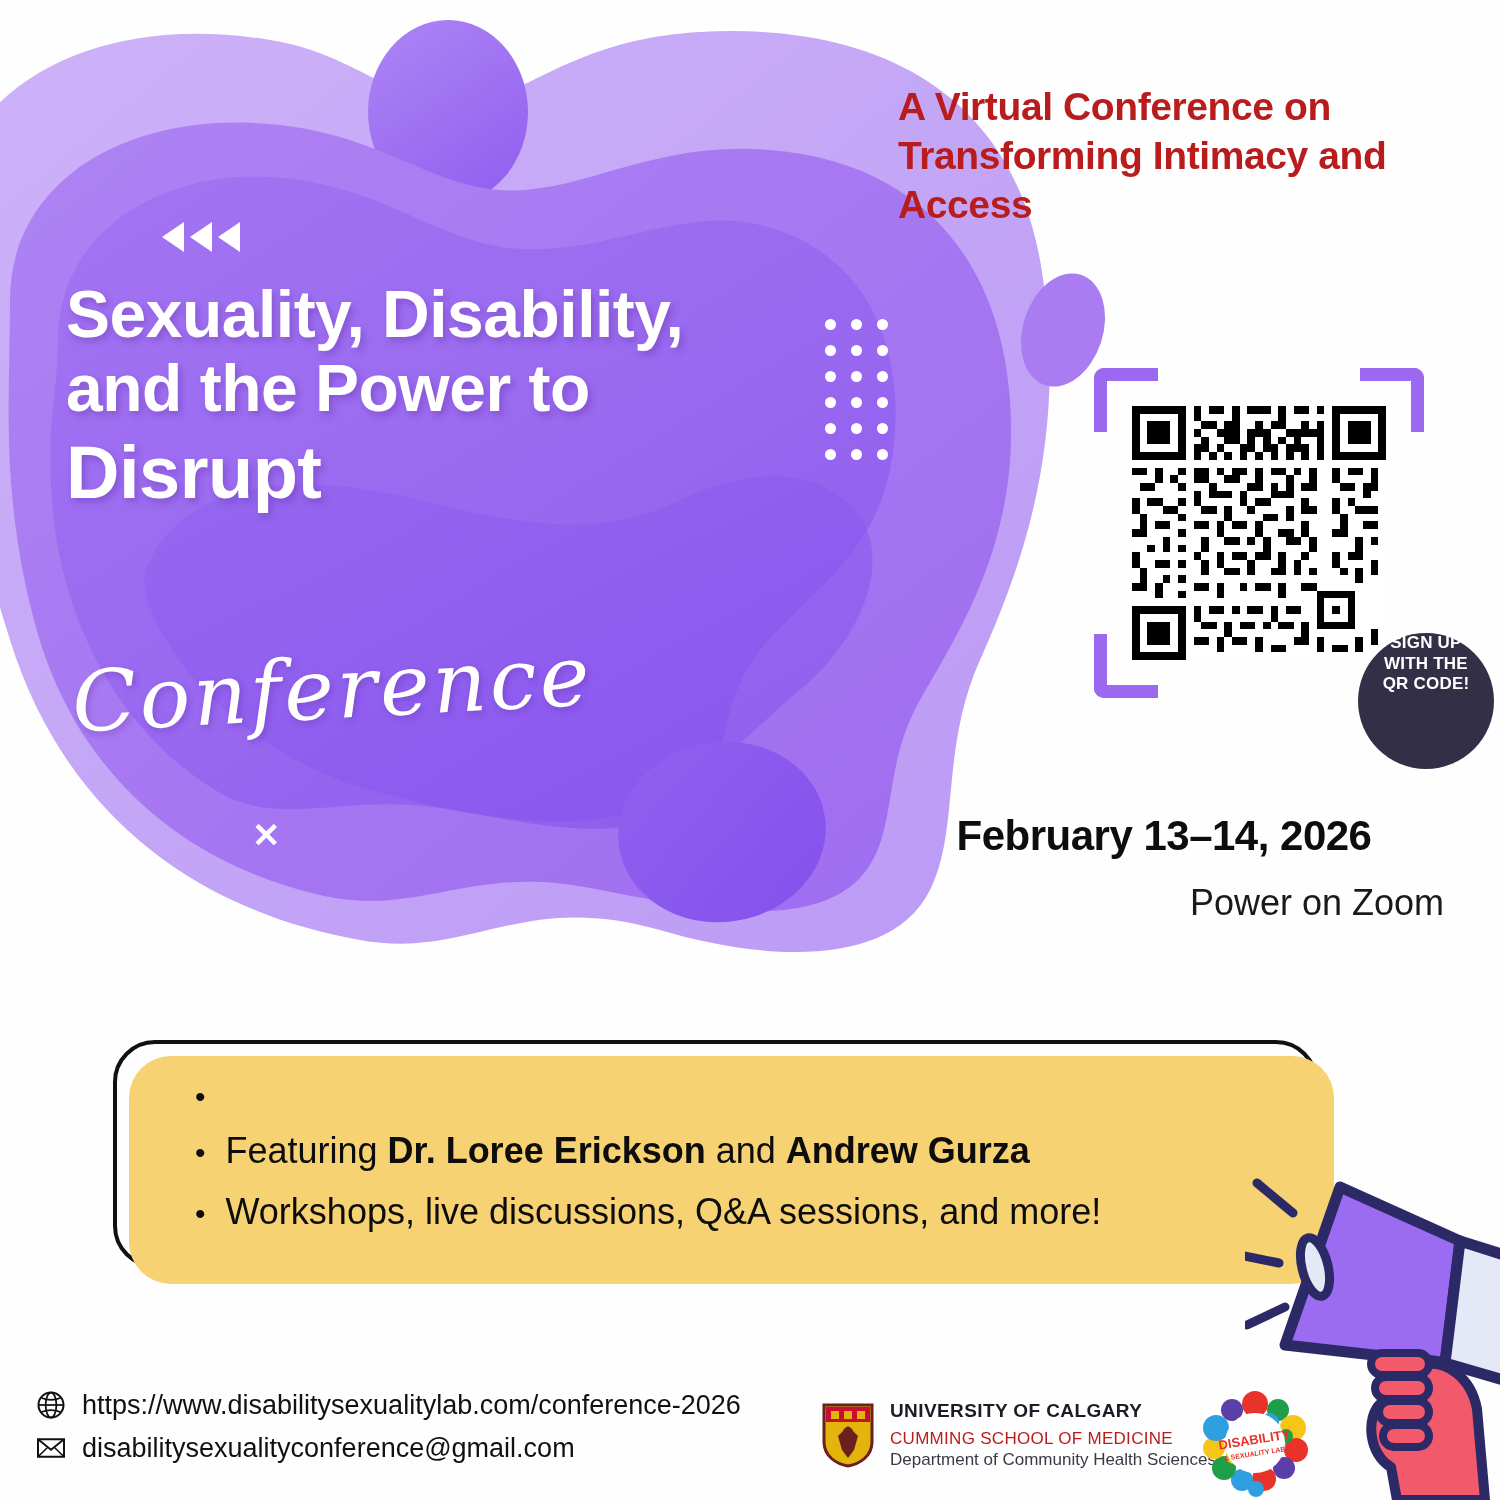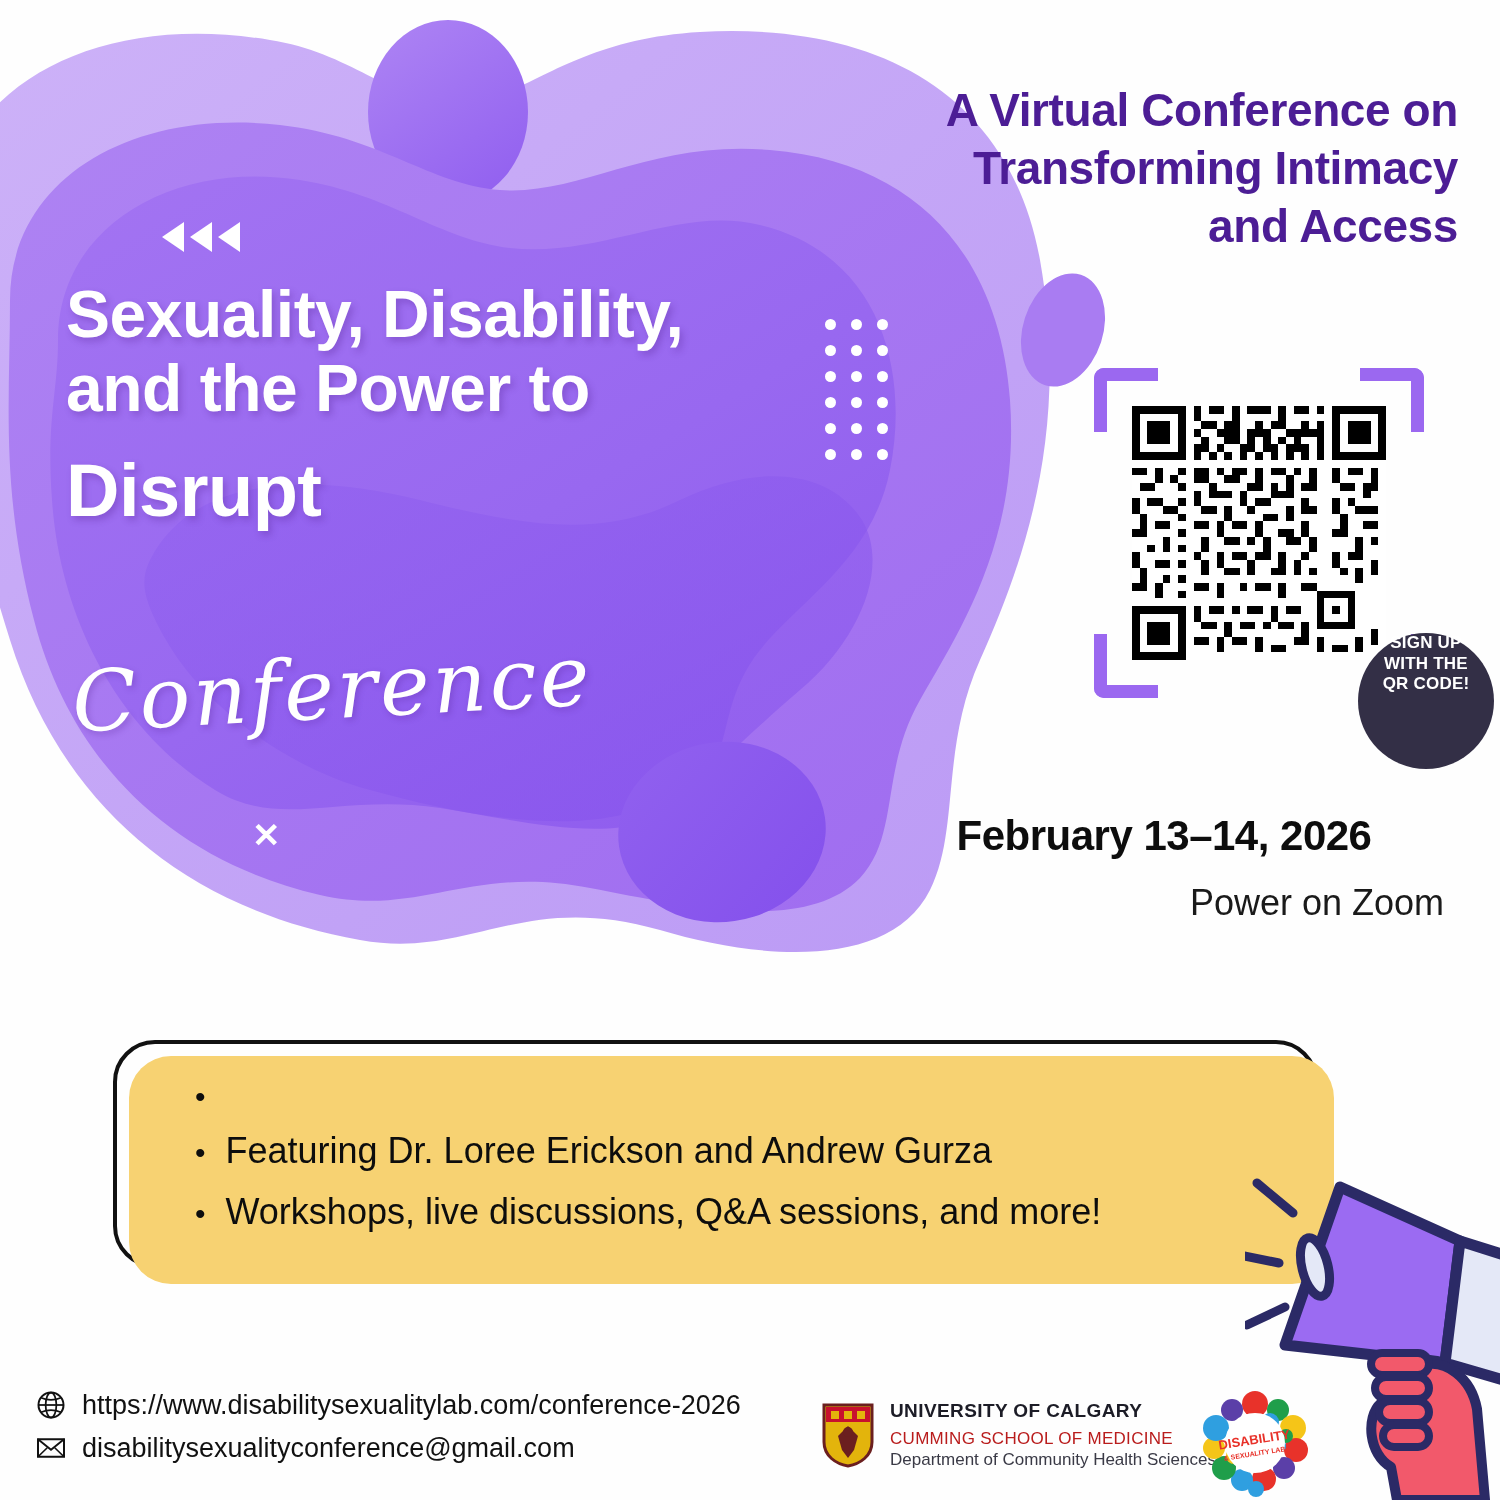--- a/index.html
+++ b/index.html
@@ -31,21 +31,21 @@
   
   .title-wrap {
     position: absolute; left: 66px; top: 278px; width: 790px;
   }
   .title-line {
     font-size: 66px; font-weight: 700; color: #ffffff;
     line-height: 1.12; letter-spacing: -0.5px;
     text-shadow: 3px 4px 7px rgba(80,30,140,.30);
     white-space: nowrap;
   }
-  .title-line.l3 { font-size: 74px; margin-top: 24px; }
+  .title-line.l3 { font-size: 74px; margin-top: 6px; }
 
   
   .dotgrid {
     position: absolute; left: 818px; top: 312px;
     display: grid; grid-template-columns: repeat(3, 26px);
     grid-auto-rows: 26px;
   }
   .dotgrid span {
     width: 11px; height: 11px; border-radius: 50%;
     background: #ffffff; margin: 7px 0 0 7px;
@@ -62,22 +62,22 @@
     text-shadow: 2px 3px 6px rgba(80,30,140,.28);
   }
   .xmark {
     position: absolute; left: 252px; top: 818px;
     font-size: 34px; color: #ffffff; font-weight: 600; line-height: 1;
   }
 
   
   .tagline {
     position: absolute; right: 42px; top: 82px; width: 560px;
-    text-align: right;
-    font-size: 46px; font-weight: 700; color: #4c1d95;
+    text-align: left;
+    font-size: 39px; font-weight: 700; color: #b91c1c;
     line-height: 1.26; letter-spacing: -0.4px;
   }
 
   
   .qr-block { position: absolute; left: 1094px; top: 368px; width: 330px; height: 330px; }
   .qr-corner { position: absolute; width: 64px; height: 64px; border: 13px solid #9B68F0; }
   .qr-corner.tl { left: 0; top: 0; border-right: none; border-bottom: none; border-top-left-radius: 10px; }
   .qr-corner.tr { right: 0; top: 0; border-left: none; border-bottom: none; border-top-right-radius: 10px; }
   .qr-corner.bl { left: 0; bottom: 0; border-right: none; border-top: none; border-bottom-left-radius: 10px; }
   .qr-corner.br { right: 0; bottom: 0; border-left: none; border-top: none; border-bottom-right-radius: 10px; }
@@ -116,21 +116,21 @@
     width: 1205px; height: 228px;
     background: #F7D272; border-radius: 42px;
     padding: 26px 44px 0 66px;
   }
   .hl-item {
     display: flex; align-items: baseline; gap: 20px;
     font-size: 36px; color: #0d0d0d; line-height: 1.25;
     margin-bottom: 16px; white-space: nowrap;
   }
   .hl-item .dot { font-size: 30px; line-height: 1; }
-  .hl-item b { font-weight: 400; }
+  .hl-item b { font-weight: 700; }
 
   
   .megaphone { position: absolute; left: 1245px; top: 1155px; width: 260px; height: 345px; }
 
   
   .contact { position: absolute; left: 36px; top: 1390px; }
   .contact-row {
     display: flex; align-items: flex-start; gap: 16px;
     font-size: 27px; color: #111111; margin-bottom: 12px;
   }

